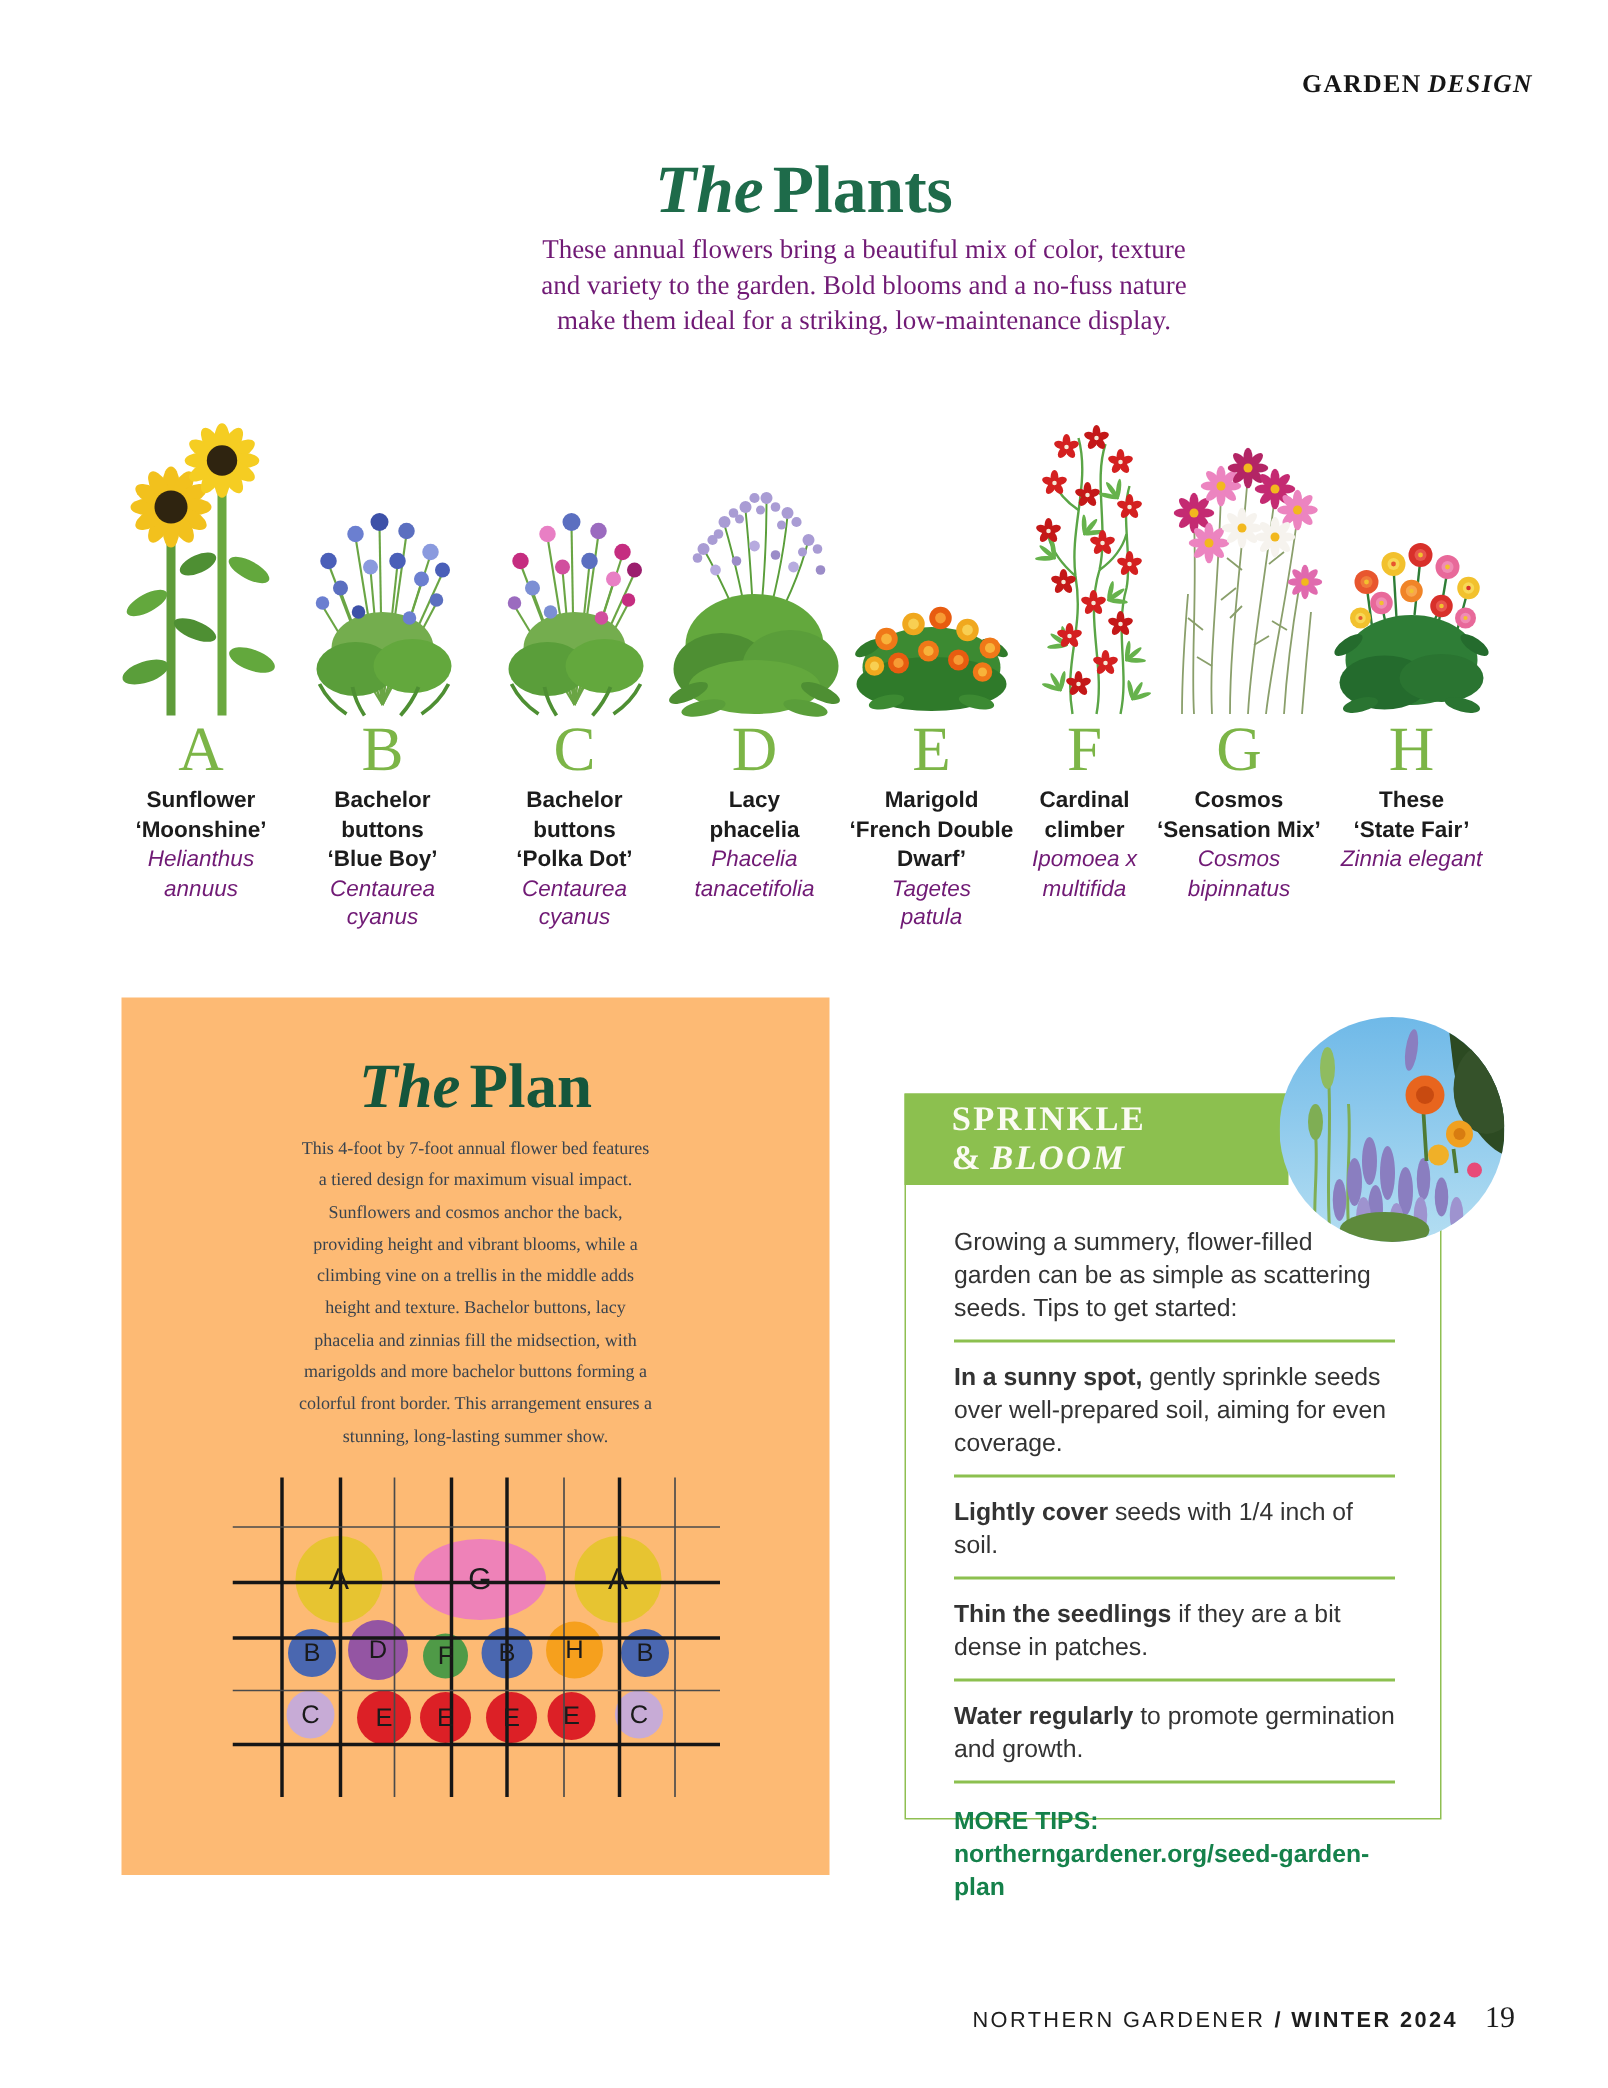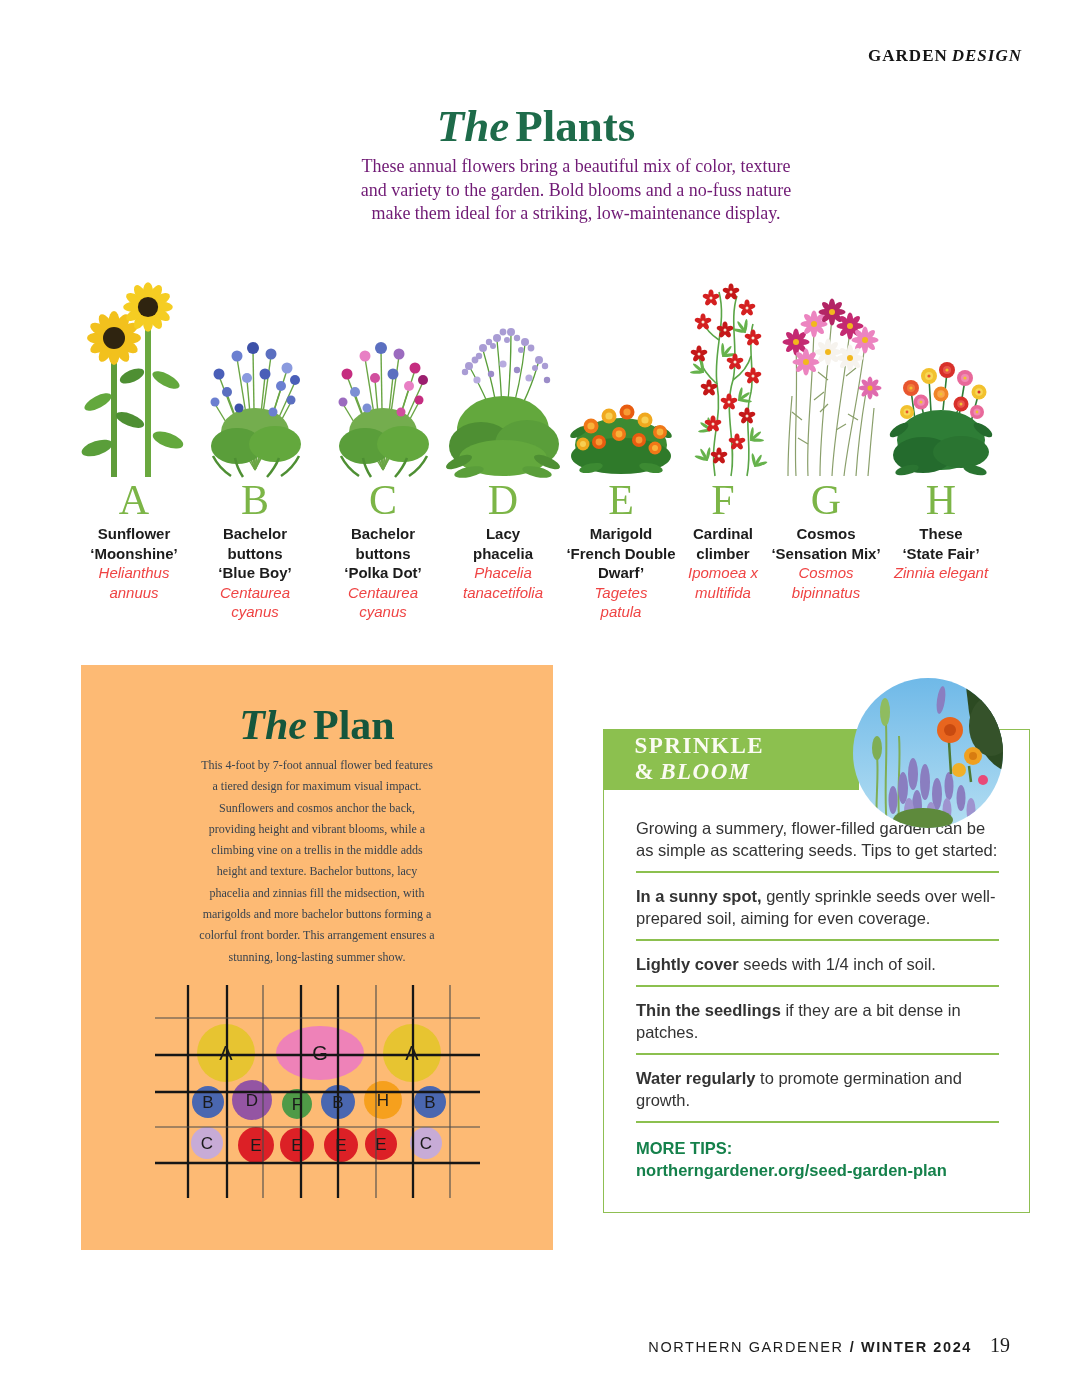--- a/index.html
+++ b/index.html
@@ -21,34 +21,34 @@
   .plants-title .it{font-style:italic;font-weight:700;}
   .plants-title .bd{font-weight:700;margin-left:6px;}
   .plants-intro{position:absolute;top:155px;left:0;width:100%;text-align:center;
                 font-family:"Liberation Serif",serif;font-size:18px;line-height:23.5px;
                 color:#701a75;white-space:pre-line;padding-left:40px;}
 
   .plant-card{position:absolute;top:280px;width:128px;text-align:center;}
   .plant-card svg.illo{display:block;width:128px;height:200px;}
   .plant-letter{font-family:"Liberation Serif",serif;font-size:42px;line-height:40px;color:#7cb547;}
   .plant-common{margin-top:4px;font-size:15px;line-height:19.5px;font-weight:700;color:#1c1c1c;white-space:pre-line;}
-  .plant-latin{font-size:15px;line-height:19.5px;font-style:italic;color:#ef4444;white-space:pre-line;}
+  .plant-latin{font-size:15px;line-height:19.5px;font-style:italic;color:#701a75;white-space:pre-line;}
 
   
   .plan-panel{position:absolute;left:81px;top:665px;width:472px;height:585px;background:#fdba74;}
   .plan-title{margin-top:36px;text-align:center;font-family:"Liberation Serif",serif;
               font-size:42px;color:#15563c;}
   .plan-title .it{font-style:italic;font-weight:700;}
   .plan-title .bd{font-weight:700;margin-left:6px;}
   .plan-body{margin:6px auto 0;width:446px;text-align:center;font-family:"Liberation Serif",serif;
              font-size:12px;line-height:21.3px;color:#39434e;white-space:pre-line;}
   .plan-svg{position:absolute;left:155px;top:980px;}
 
   
-  .tips-box{position:absolute;left:603px;top:729px;width:427px;height:484px;background:#ffffff;
+  .tips-box{position:absolute;left:603px;top:729px;width:358px;height:484px;background:#ffffff;
             border:1.5px solid #8fbf52;box-sizing:border-box;}
   .tips-bar{position:absolute;left:-1.5px;top:-1.5px;width:256px;height:61px;background:#8cc04f;
             display:flex;align-items:center;padding-left:32px;box-sizing:border-box;}
   .tips-bar-text{font-family:"Liberation Serif",serif;font-size:23px;font-weight:600;
                  letter-spacing:1.5px;color:#fbfbf2;}
   .tips-bar-text .it{font-style:italic;margin-left:5px;}
   .tips-content{position:absolute;left:0;top:61px;right:0;padding:26px 30px 0 32px;
                 font-size:16.5px;line-height:22px;color:#333333;}
   .tips-content p{margin:0;}
   .tip-bold{font-weight:700;}

